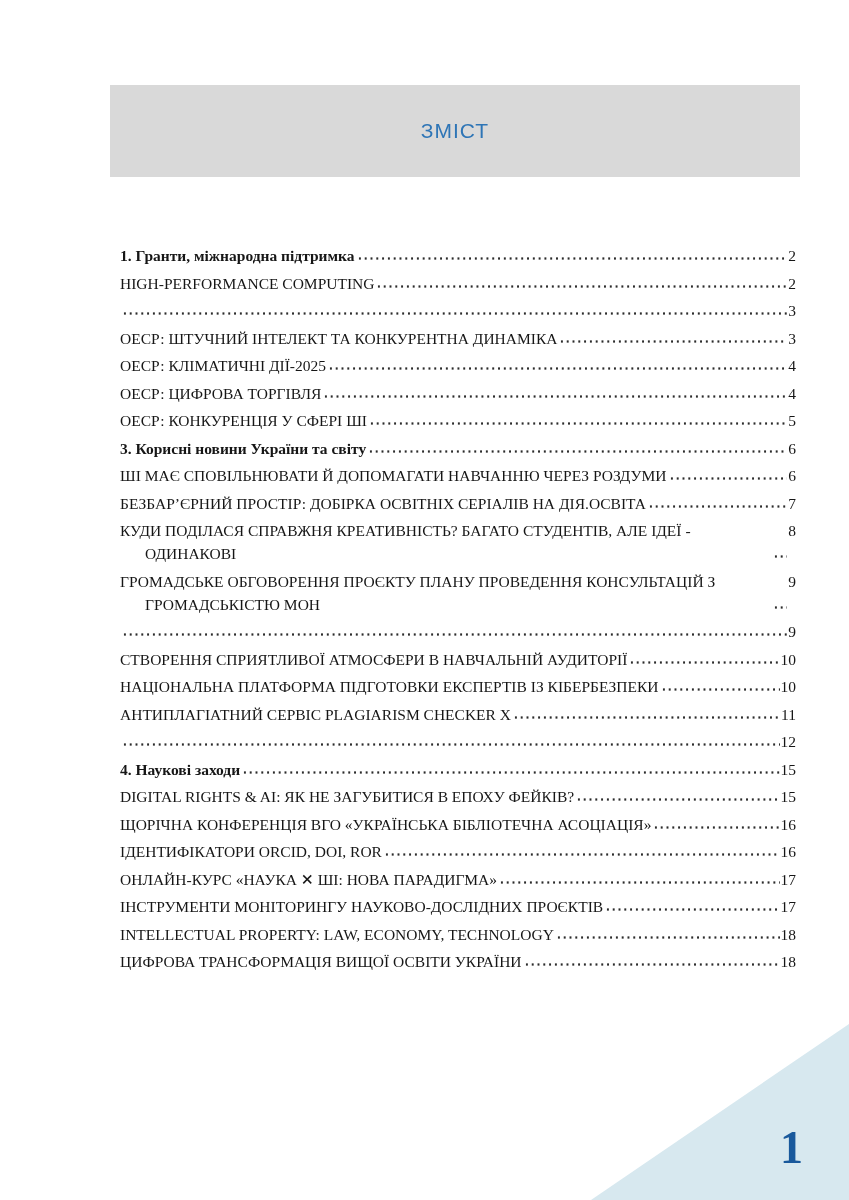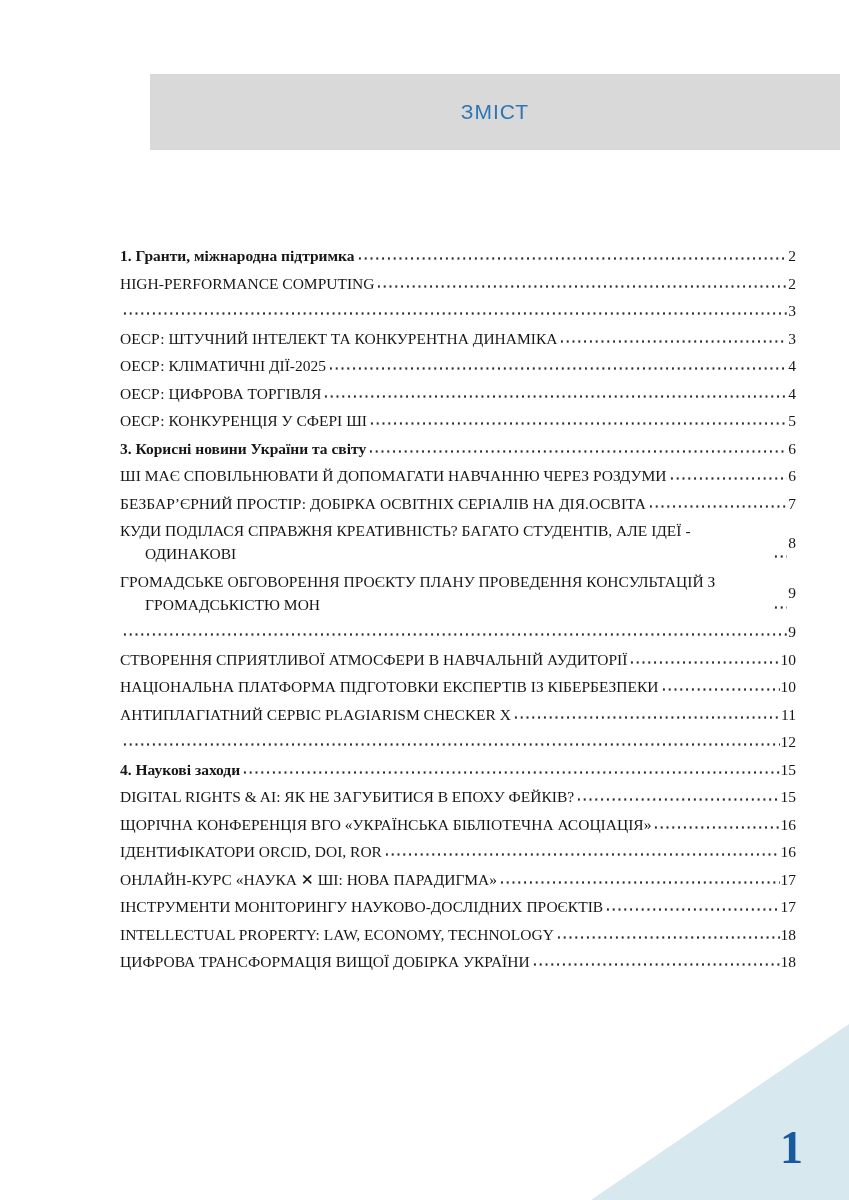--- a/index.html
+++ b/index.html
@@ -12,38 +12,38 @@
   html,body{margin:0;padding:0;}
   body{
     width:849px;height:1200px;
     background:#ffffff;
     position:relative;
     overflow:hidden;
     font-family:"Liberation Serif", serif;
   }
   .page{position:absolute;inset:0;}
   .header-band{
-    position:absolute;left:110px;top:74px;
-    width:690px;height:76px;
+    position:absolute;left:110px;top:85px;
+    width:690px;height:92px;
     background:var(--band-bg);
-    display:flex;align-items:center;justify-content:center;margin-left:40px;
+    display:flex;align-items:center;justify-content:center;
   }
   .header-title{
     font-family:"Liberation Sans", sans-serif;
     font-size:21px;
     letter-spacing:1px;
     color:var(--title-color);
   }
   .toc{
     position:absolute;left:120px;top:244px;width:676px;
     color:var(--text-color);
   }
   .toc-row{
     display:flex;
-    align-items:center;
+    align-items:flex-start;
     font-size:15.5px;
     line-height:23px;
     margin-bottom:4.5px;
   }
   .toc-row.bold .toc-label{font-weight:bold;}
   .toc-label{
     flex:0 1 auto;
     padding-left:25px;
     text-indent:-25px;
   }
@@ -218,21 +218,21 @@
       <span class="page-num">17</span>
     </div>
 
     <div class="toc-row">
       <span class="toc-label">INTELLECTUAL PROPERTY: LAW, ECONOMY, TECHNOLOGY</span>
       <span class="dots"></span>
       <span class="page-num">18</span>
     </div>
 
     <div class="toc-row">
-      <span class="toc-label">ЦИФРОВА ТРАНСФОРМАЦІЯ ВИЩОЇ ДОБІРКА УКРАЇНИ</span>
+      <span class="toc-label">ЦИФРОВА ТРАНСФОРМАЦІЯ ВИЩОЇ ОСВІТИ УКРАЇНИ</span>
       <span class="dots"></span>
       <span class="page-num">18</span>
     </div>
   </div>
 
   <div class="corner-triangle"></div>
 
   <div class="page-number">1</div>
 
 </div>

